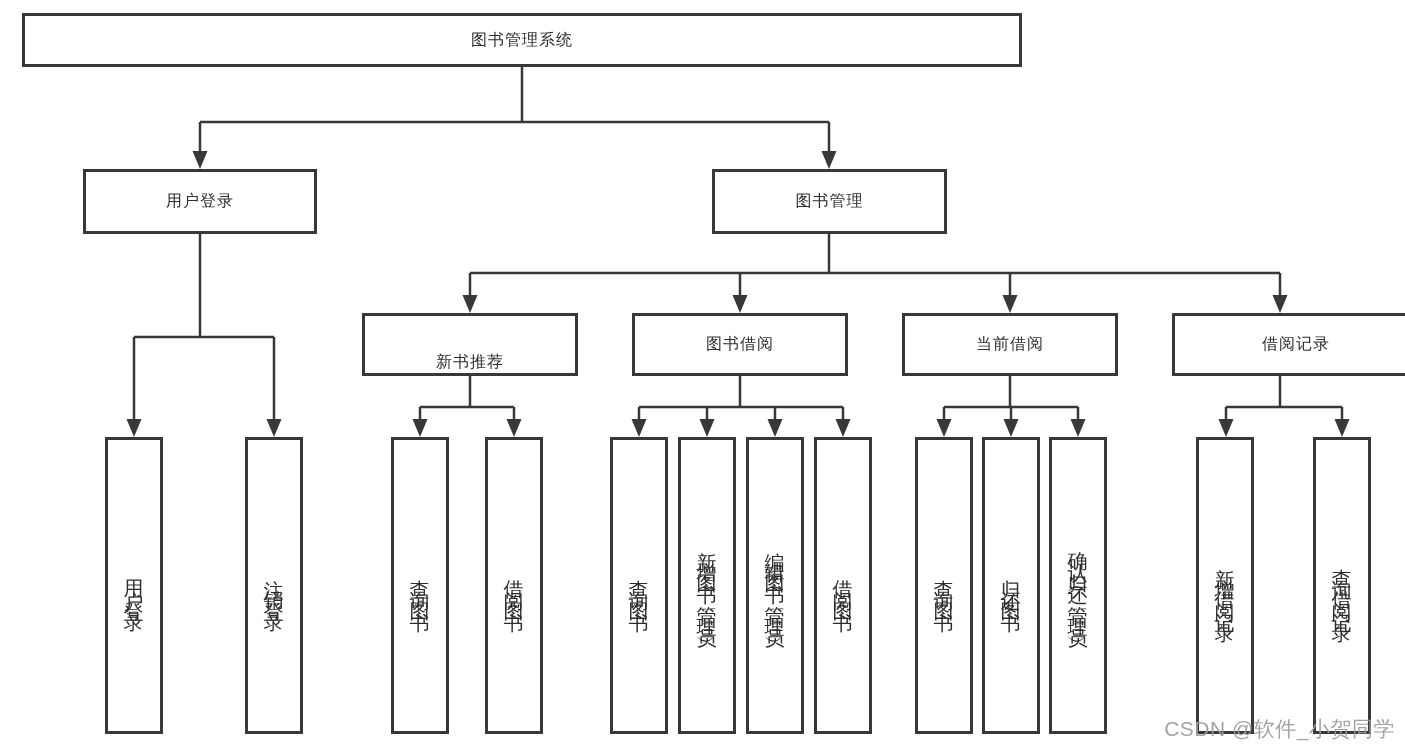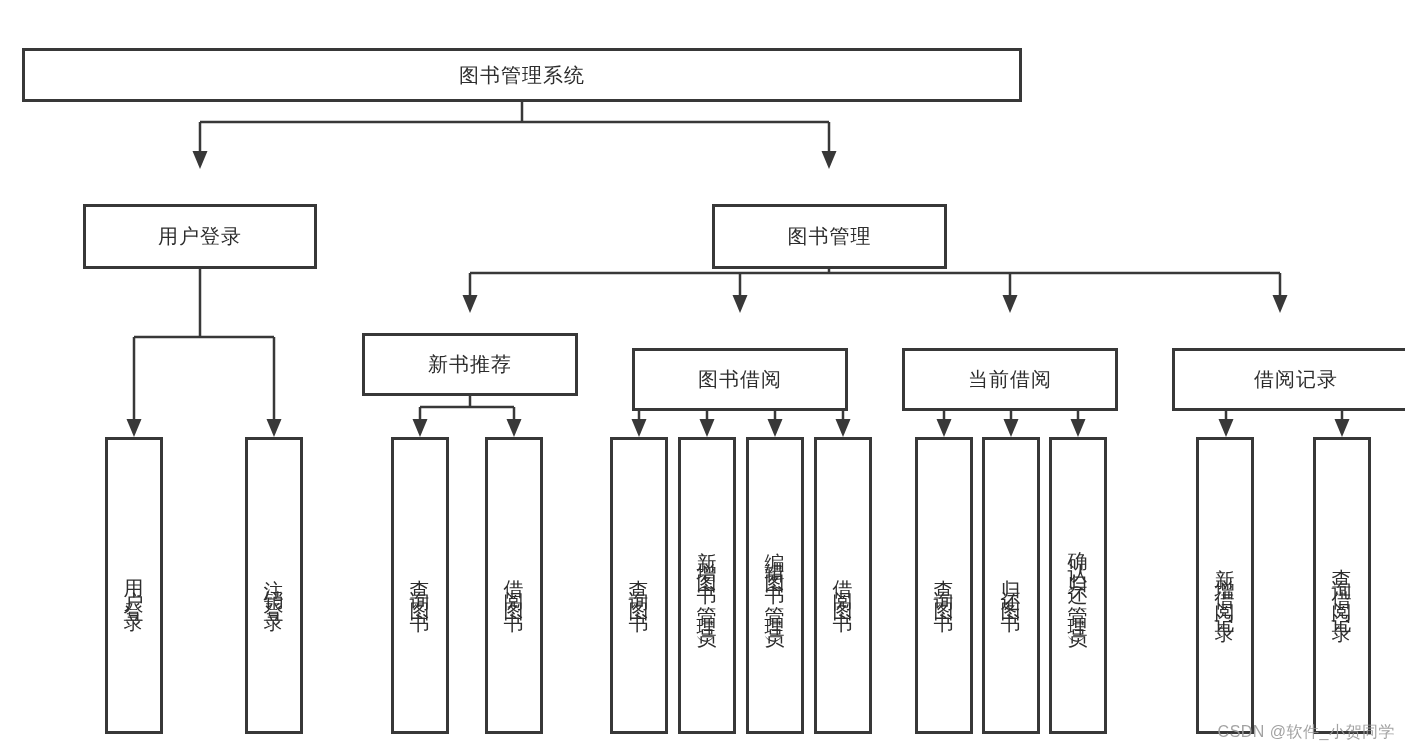--- a/index.html
+++ b/index.html
@@ -19,34 +19,34 @@
   .box {
     position: absolute;
     box-sizing: border-box;
     border: 3px solid #383838;
     background: #ffffff;
     display: flex;
     align-items: center;
     justify-content: center;
     color: #2d2d2d;
   }
-  .box.h { font-size: 20px; letter-spacing: 1px; margin-top: 35px; }
+  .box.h { font-size: 16px; letter-spacing: 1px; }
   .box.v .vtext {
     writing-mode: vertical-rl;
     text-orientation: mixed;
     font-size: 20px;
     line-height: 1.1;
     letter-spacing: 11px;
     white-space: nowrap;
   }
   .watermark {
     position: absolute;
     right: 10px;
     bottom: 4px;
-    font-size: 16px;
+    font-size: 21px;
     color: #9b9b9b;
     opacity: 0.92;
     letter-spacing: 0.5px;
     z-index: 5;
     white-space: nowrap;
   }
 </style>
 </head>
 <body>
 
@@ -96,21 +96,21 @@
     <span>图书管理系统</span>
   </div>
 
   <div class="box h" style="left:83px; top:169px; width:234px; height:65px;">
     <span>用户登录</span>
   </div>
   <div class="box h" style="left:712px; top:169px; width:235px; height:65px;">
     <span>图书管理</span>
   </div>
 
-  <div class="box h" style="left:362px; top:298px; width:216px; height:63px;">
+  <div class="box h" style="left:362px; top:313px; width:216px; height:63px;align-items:flex-end;">
     <span>新书推荐</span>
   </div>
   <div class="box h" style="left:632px; top:313px; width:216px; height:63px;">
     <span>图书借阅</span>
   </div>
   <div class="box h" style="left:902px; top:313px; width:216px; height:63px;text-align:center;">
     <span>当前借阅</span>
   </div>
   <div class="box h" style="left:1172px; top:313px; width:248px; height:63px;">
     <span>借阅记录</span>

